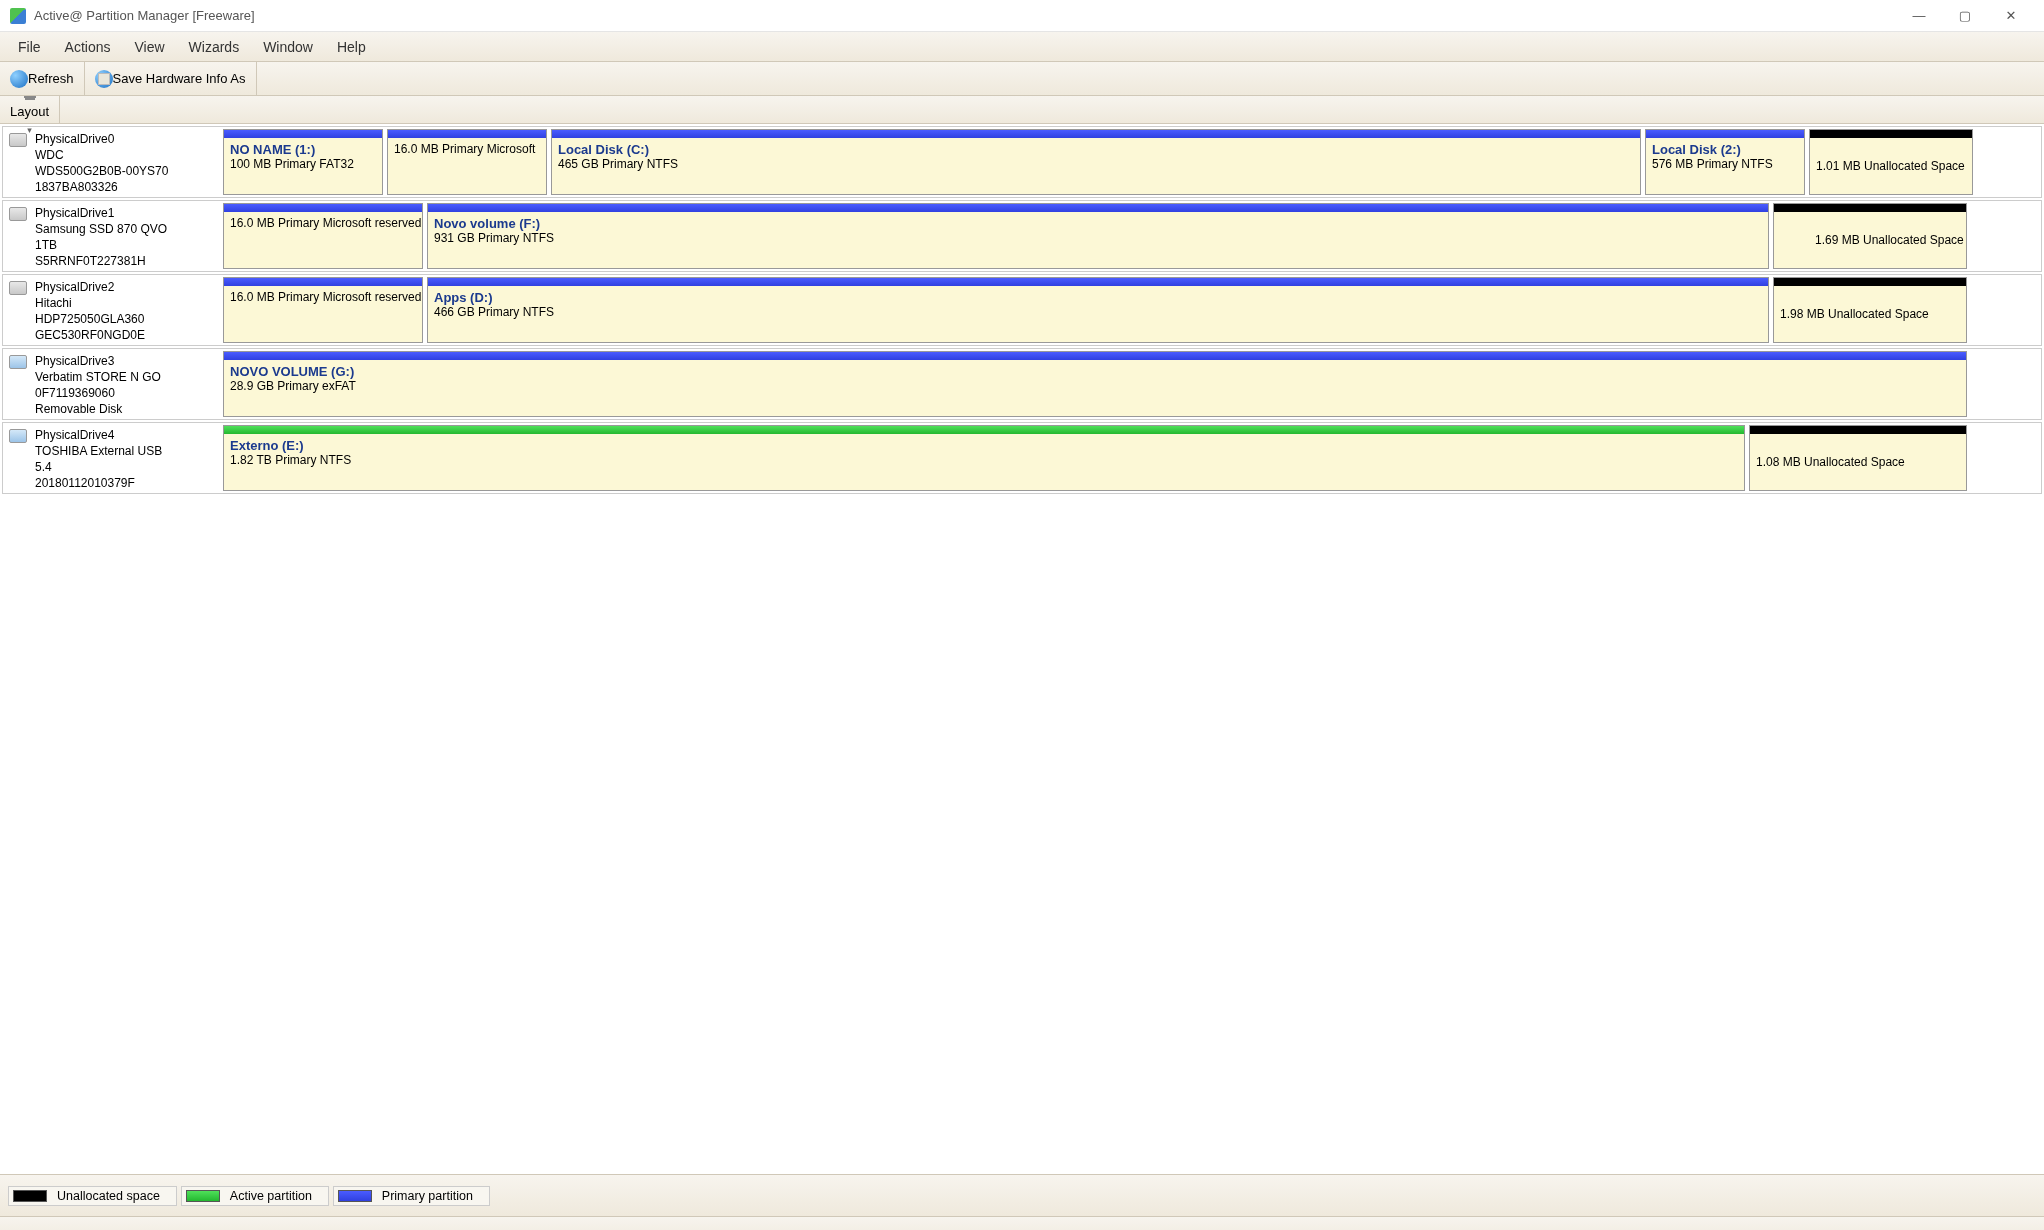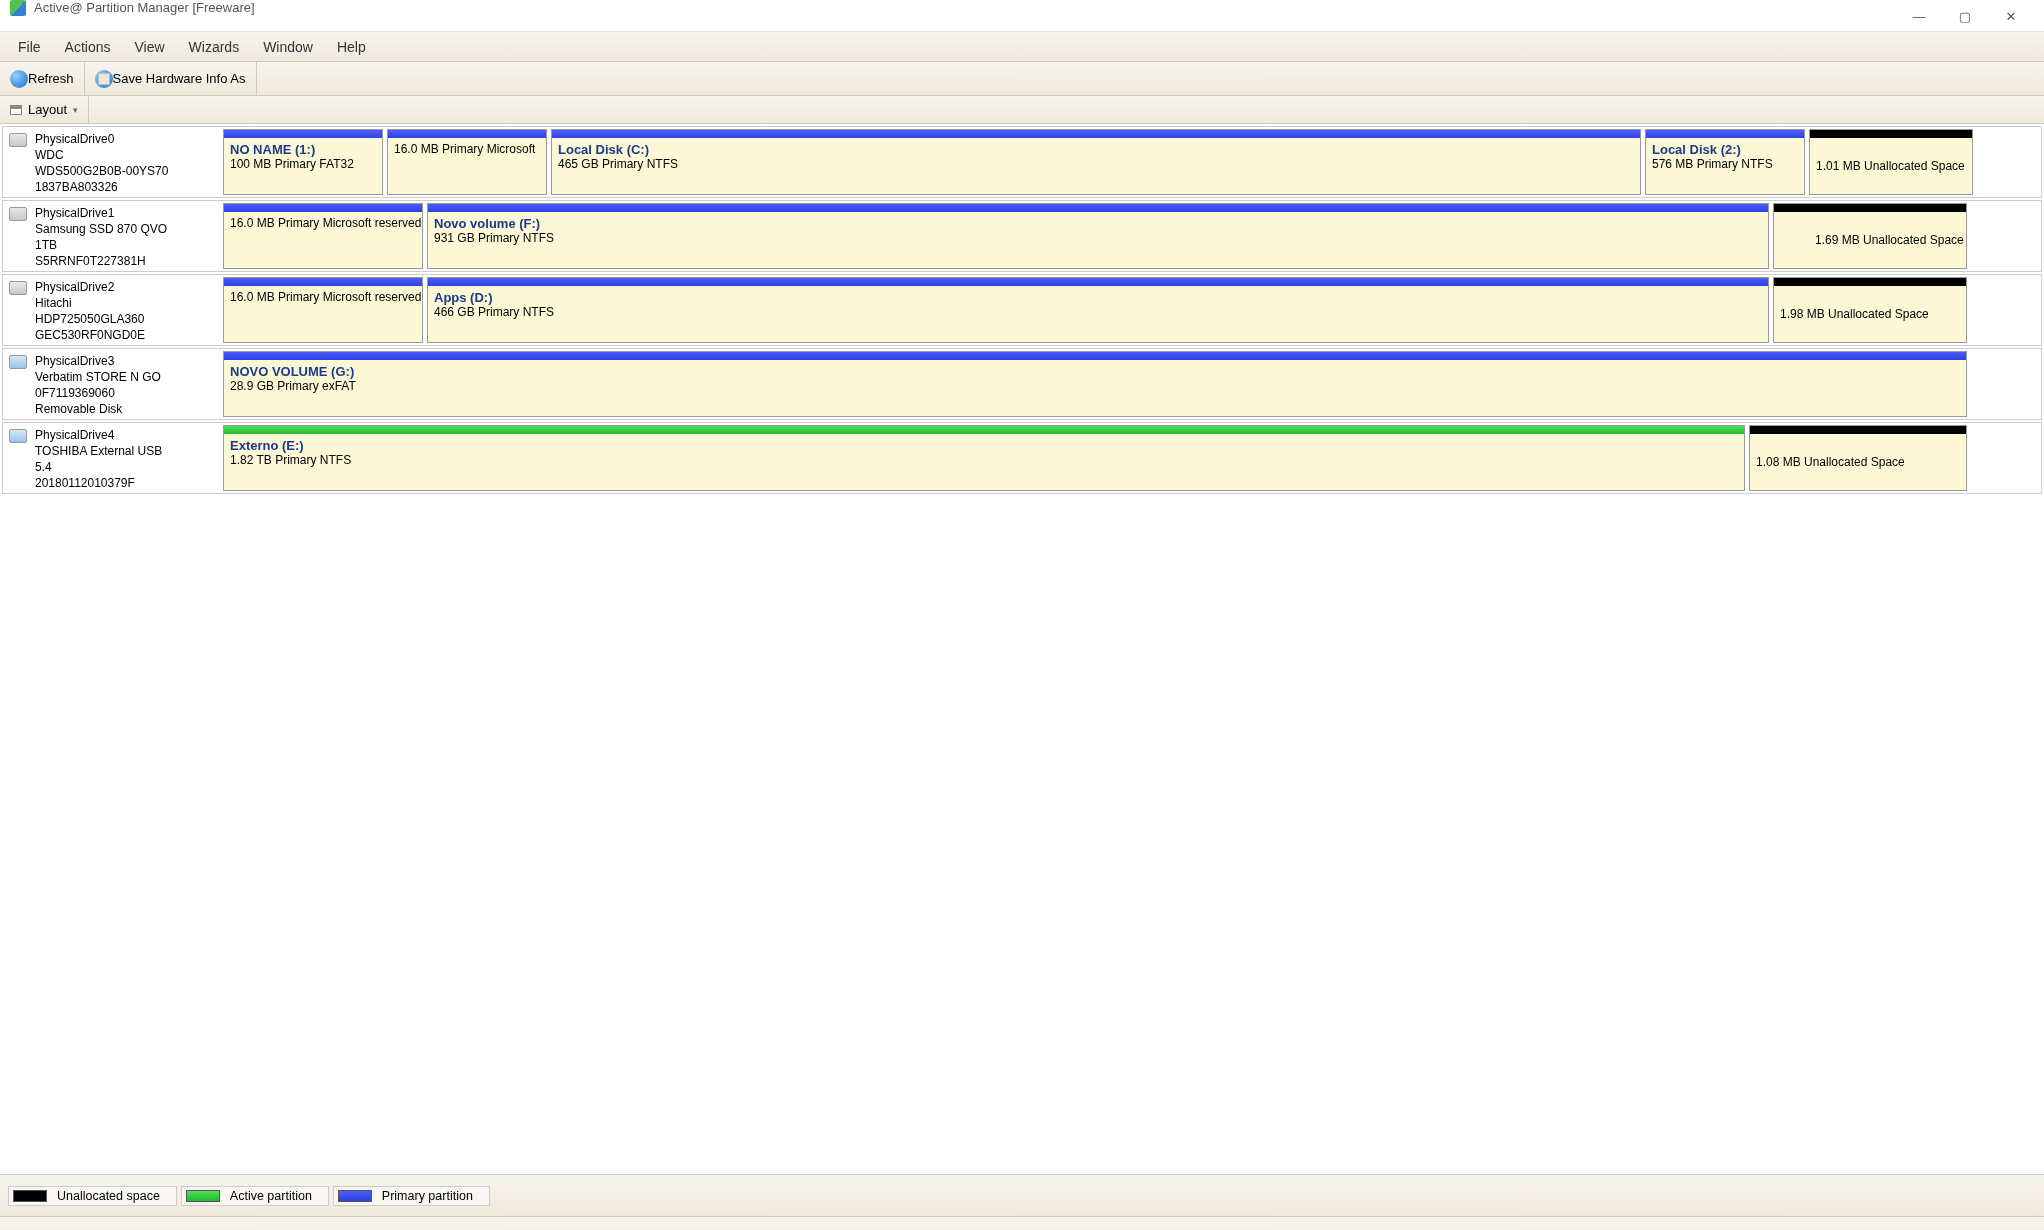--- a/index.html
+++ b/index.html
@@ -10,20 +10,21 @@
   color: #000;
   overflow: hidden;
   width: 2044px;
   height: 1230px;
 }
 .titlebar {
   height: 32px;
   background: #fff;
   border-bottom: 1px solid #e5e5e5;
   display: flex;
+  align-items: center;
   padding: 0 10px;
 }
 .titlebar .app-icon {
   width: 16px; height: 16px;
   margin-right: 8px;
   background: linear-gradient(135deg,#4fc24f 0 50%,#3b7fd4 50% 100%);
   border-radius: 2px;
 }
 .titlebar .title { color: #555; font-size: 13px; flex: 1; }
 .win-controls { display: flex; gap: 0; }
@@ -70,20 +71,21 @@
   border-bottom: 1px solid #d0c8b8;
   display: flex; align-items: center;
 }
 .layout-btn {
   height: 100%;
   display: flex; align-items: center;
   padding: 0 10px;
   border-right: 1px solid #d0c8b8;
   gap: 6px;
   font-size: 13px;
+  flex-direction: column;
 }
 .mini-icon {
   width: 12px; height: 10px;
   border: 1px solid #888;
   background: #fff;
   position: relative;
 }
 .mini-icon::before { content:""; position:absolute; top:0;left:0;right:0;height:3px;background:#888; }
 .drop-arrow { font-size: 9px; color:#666; }
 .workspace {

